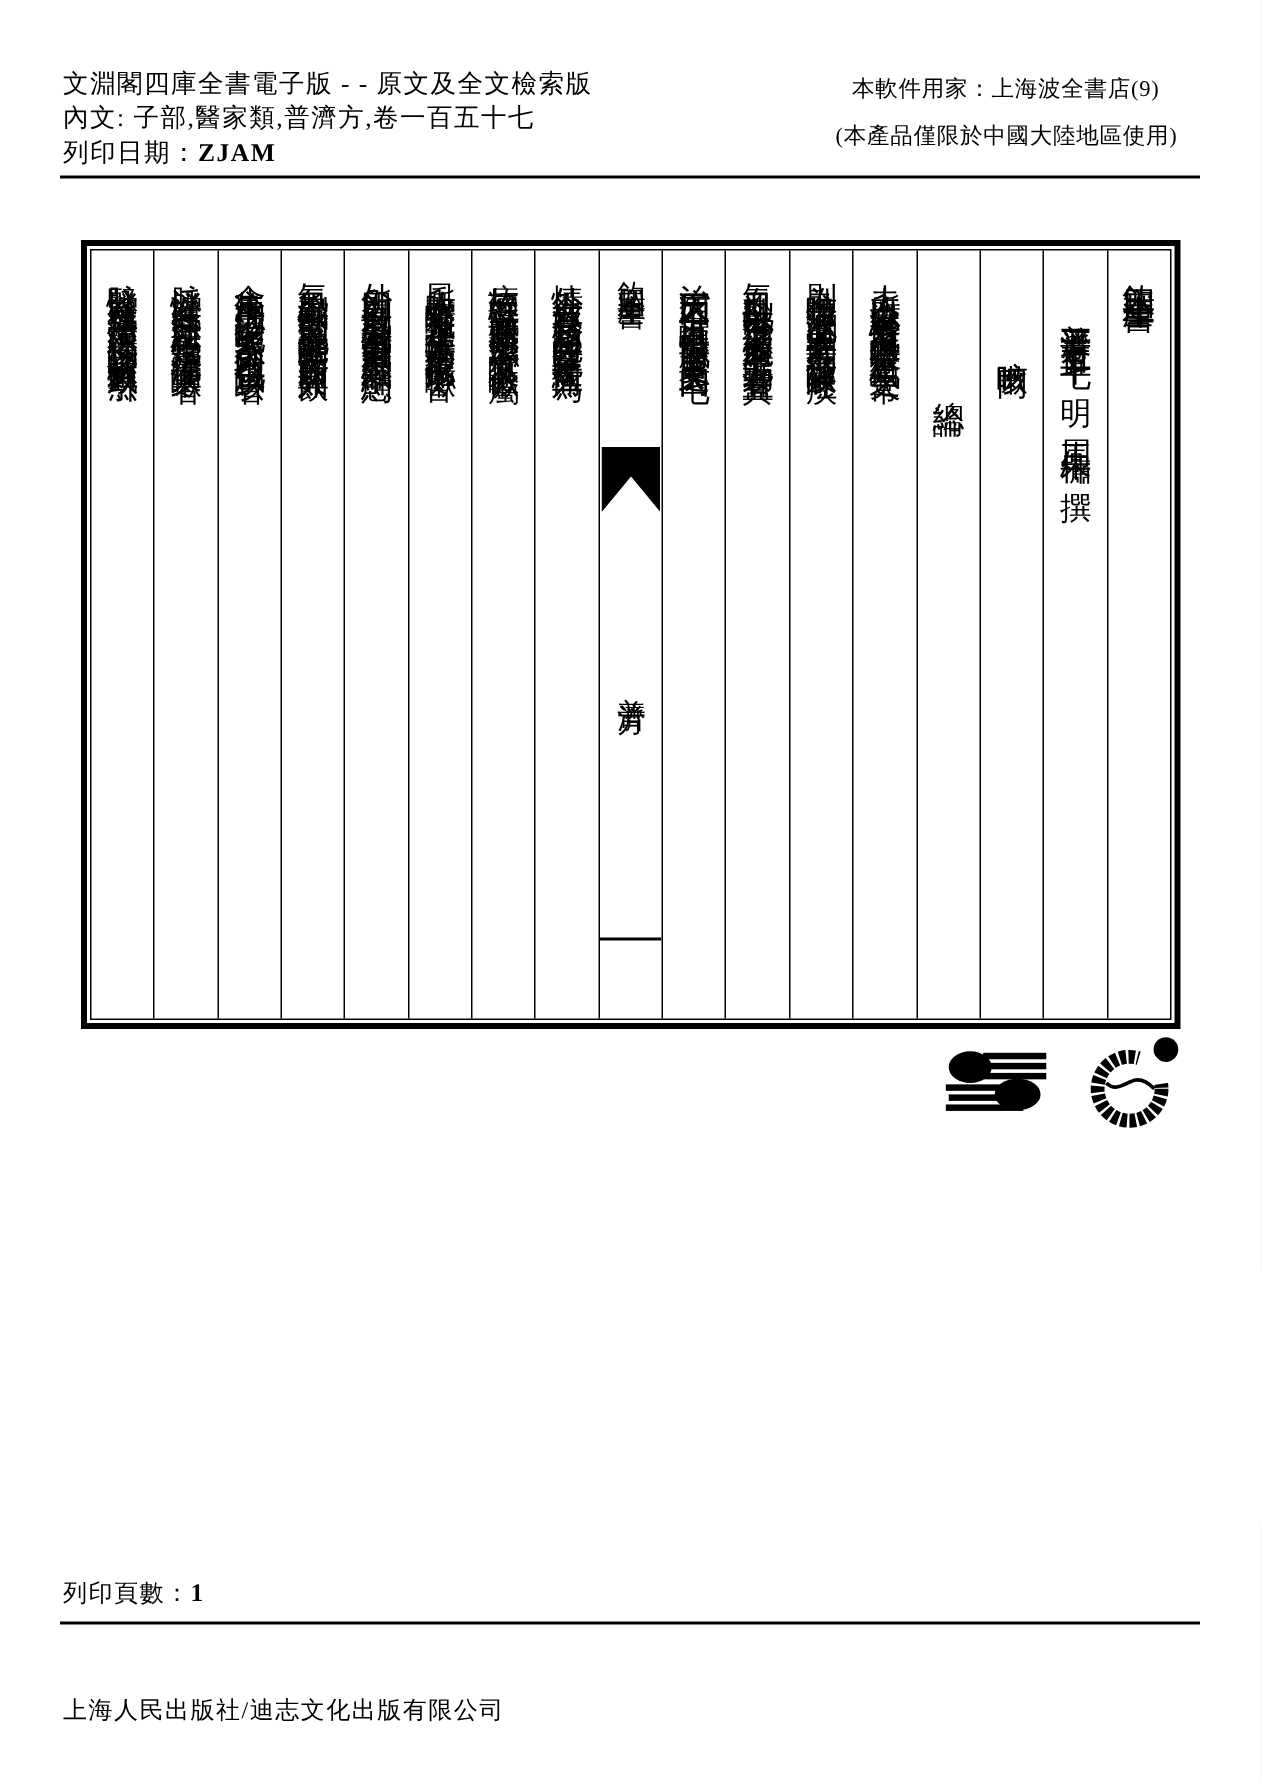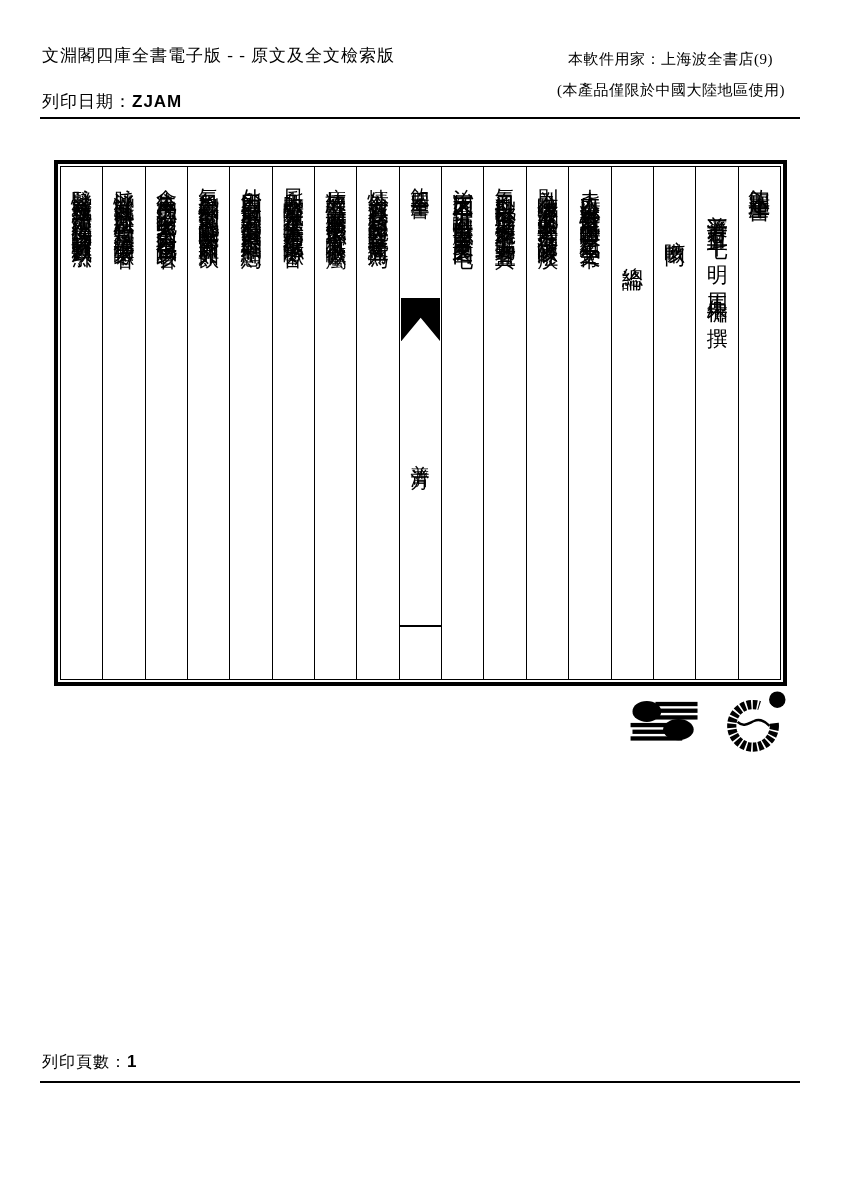--- a/index.html
+++ b/index.html
@@ -4,21 +4,21 @@
 <style>
   html,body { margin:0; padding:0; background:#e8e8e8; }
   .page {
     position:relative; width:841px; height:1190px; margin:0 auto;
     background:#ffffff; color:#000;
     font-family:"Liberation Serif","DejaVu Serif",serif;
     overflow:hidden;
     padding-left:28px;
   }
   .abs { position:absolute; }
-  .bold-sans { font-family:Liberation Sans, sans-serif; font-weight:bold; }
+  .bold-sans { font-family:Liberation Serif, serif; font-weight:bold; }
 
   
   .hline { font-size:17px; letter-spacing:1px; white-space:nowrap; }
   .hline-sm { font-size:15px; letter-spacing:0.5px; white-space:nowrap; }
   .rule { border-top:2px solid #000; height:0; }
 
   
   .main-box {
     position:absolute; left:54px; top:160px; width:725px; height:518px;
     border:4px solid #000; background:#fff;
@@ -71,20 +71,21 @@
   .fline { font-size:16px; letter-spacing:1px; white-space:nowrap; }
   .fline .bold-sans { font-size:17px; }
 </style>
 </head>
 <body>
 
 <div class="page">
 
   <div class="abs hline" style="left:42px; top:44px;">文淵閣四庫全書電子版 - - 原文及全文檢索版</div>
   <div class="abs hline-sm" style="left:568px; top:50px;">本軟件用家：上海波全書店(9)</div>
+  <div class="abs hline" style="left:42px; top:67px;">內文: 子部,醫家類,普濟方,卷一百五十七</div>
   <div class="abs hline-sm" style="left:557px; top:81px;">(本產品僅限於中國大陸地區使用)</div>
   <div class="abs hline" style="left:42px; top:90px;">
     <span>列印日期：</span><span class="bold-sans">ZJAM</span>
   </div>
   <div class="abs rule" style="left:40px; top:117px; width:760px;"></div>
 
   <div class="main-box">
     <div class="main-box-inner">
       <div class="cols">
           <div class="col">
@@ -167,14 +168,15 @@
       <circle cx="38" cy="37" r="22" fill="none" stroke="#000" stroke-width="9.5" pathLength="100" stroke-dasharray="3.2 1.2"></circle>
       <circle cx="38" cy="37" r="22" fill="none" stroke="#fff" stroke-width="13" pathLength="100" stroke-dasharray="18 82" stroke-dashoffset="-80"></circle>
       <path d="M22,33 C28,39 34,34 39,32 C45,29 51,33 55,37" fill="none" stroke="#000" stroke-width="2.5"></path>
     </svg>
   </div>
 
   <div class="abs rule" style="left:40px; top:1081px; width:760px;"></div>
   <div class="abs fline" style="left:42px; top:1052px;">
     <span>列印頁數：</span><span class="bold-sans">1</span>
   </div>
+  <div class="abs fline" style="left:42px; top:1130px;">上海人民出版社/迪志文化出版有限公司</div>
 
 </div>
 
 </body></html>

